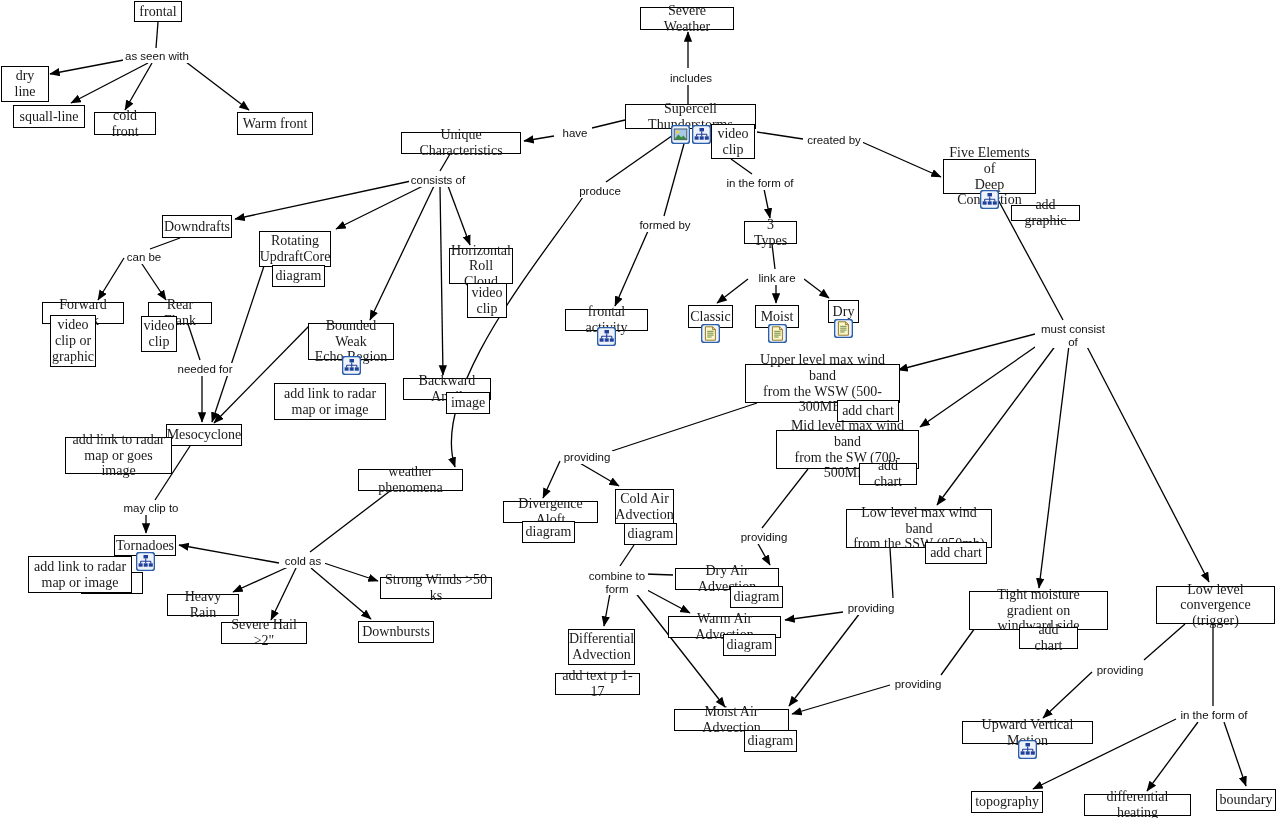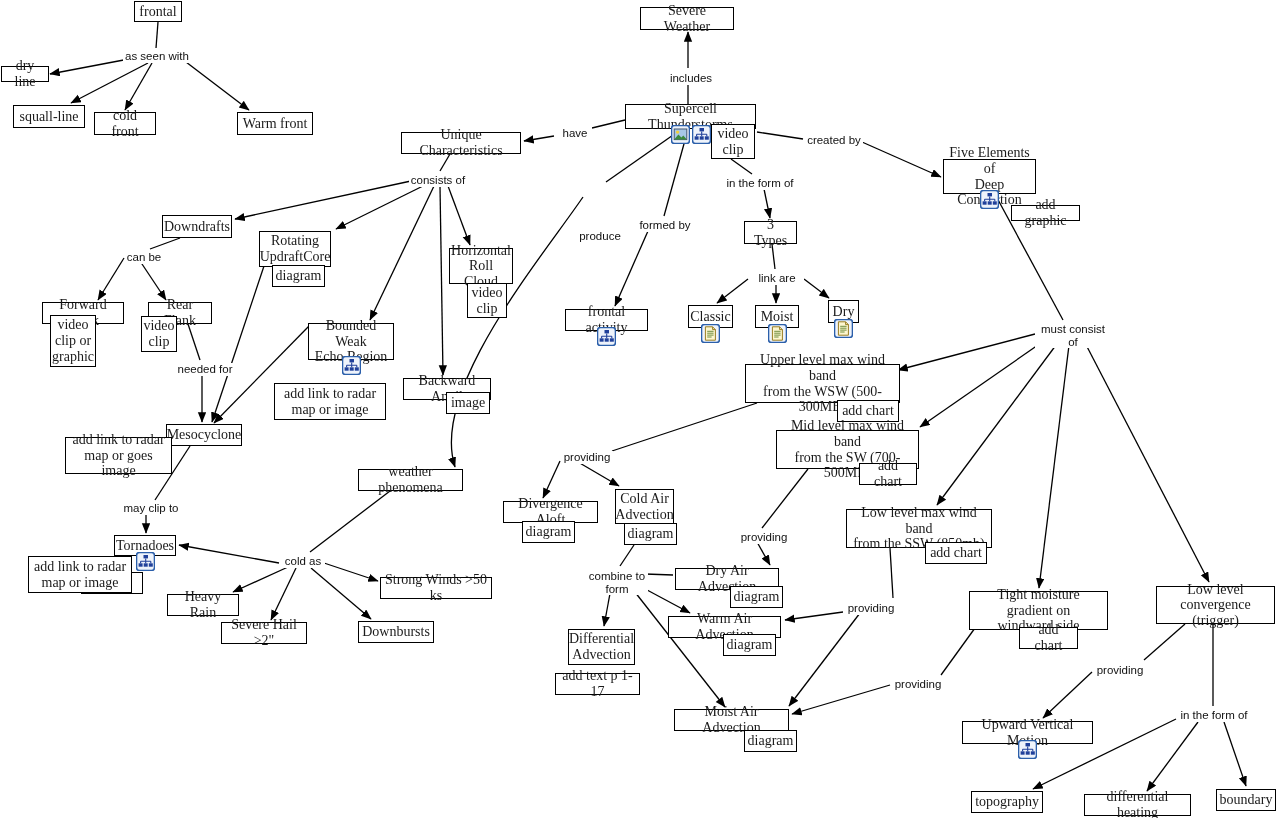--- a/index.html
+++ b/index.html
@@ -123,21 +123,21 @@
         <path d="M 1185,624 L 1144,660" fill="none" stroke="#000000" stroke-width="1.3"></path>
         <path d="M 1092,672 L 1043,718" fill="none" stroke="#000000" stroke-width="1.3" marker-end="url(#arrowhead)"></path>
         <path d="M 1213,624 L 1213,706" fill="none" stroke="#000000" stroke-width="1.3"></path>
         <path d="M 1176,719 L 1033,789" fill="none" stroke="#000000" stroke-width="1.3" marker-end="url(#arrowhead)"></path>
         <path d="M 1198,722 L 1147,791" fill="none" stroke="#000000" stroke-width="1.3" marker-end="url(#arrowhead)"></path>
         <path d="M 1224,722 L 1246,786" fill="none" stroke="#000000" stroke-width="1.3" marker-end="url(#arrowhead)"></path>
       </g>
   </svg>
   <div id="node-layer">
       <div class="node" style="left: 134px; top: 1px; width: 48px; height: 21px;"><span>frontal</span></div>
-      <div class="node" style="left: 1px; top: 66px; width: 48px; height: 16px;"><span>dry line</span></div>
+      <div class="node" style="left: 1px; top: 66px; width: 48px; height: 36px;"><span>dry line</span></div>
       <div class="node" style="left: 13px; top: 105px; width: 72px; height: 23px;"><span>squall-line</span></div>
       <div class="node" style="left: 94px; top: 112px; width: 62px; height: 23px;"><span>cold front</span></div>
       <div class="node" style="left: 237px; top: 112px; width: 76px; height: 23px;"><span>Warm front</span></div>
       <div class="node" style="left: 640px; top: 7px; width: 94px; height: 23px;"><span>Severe Weather</span></div>
       <div class="node" style="left: 625px; top: 104px; width: 131px; height: 25px;"><span>Supercell Thunderstorms</span></div>
       <div class="icon" style="left: 670.5px; top: 125px;">
         <svg width="19" height="19" viewBox="0 0 19 19">
           <rect x="0.5" y="0.5" width="18" height="18" rx="3" fill="#eef3fb" stroke="#2b5faa" stroke-width="1.6"></rect>
           <rect x="3.2" y="4" width="12.6" height="10.6" fill="#a8c8e8" stroke="#44566e" stroke-width="1"></rect>
           <circle cx="6.6" cy="7.1" r="1.7" fill="#f2d13b"></circle>
@@ -303,21 +303,21 @@
       </div>
       <div class="node" style="left: 971px; top: 791px; width: 72px; height: 22px;"><span>topography</span></div>
       <div class="node" style="left: 1084px; top: 794px; width: 107px; height: 22px;"><span>differential heating</span></div>
       <div class="node" style="left: 1216px; top: 789px; width: 60px; height: 22px;"><span>boundary</span></div>
     </div>
   <div id="label-layer">
       <div class="linklabel" style="left: 123px; top: 50px; width: 66px;">as seen with</div>
       <div class="linklabel" style="left: 666px; top: 72px; width: 48px;">includes</div>
       <div class="linklabel" style="left: 558px; top: 127px; width: 32px;">have</div>
       <div class="linklabel" style="left: 805px; top: 134px; width: 56px;">created by</div>
-      <div class="linklabel" style="left: 577px; top: 185px; width: 44px; margin-top: 45px;">produce</div>
+      <div class="linklabel" style="left: 577px; top: 185px; width: 44px;">produce</div>
       <div class="linklabel" style="left: 724px; top: 177px; width: 70px;">in the form of</div>
       <div class="linklabel" style="left: 638px; top: 219px; width: 52px;">formed by</div>
       <div class="linklabel" style="left: 409px; top: 174px; width: 56px;">consists of</div>
       <div class="linklabel" style="left: 750px; top: 272px; width: 52px;">link are</div>
       <div class="linklabel" style="left: 1035px; top: 323px; width: 74px;">must consist of</div>
       <div class="linklabel" style="left: 125px; top: 251px; width: 36px;">can be</div>
       <div class="linklabel" style="left: 176px; top: 363px; width: 56px;">needed for</div>
       <div class="linklabel" style="left: 118px; top: 502px; width: 64px;">may clip to</div>
       <div class="linklabel" style="left: 281px; top: 555px; width: 42px;">cold as</div>
       <div class="linklabel" style="left: 561px; top: 451px; width: 50px;">providing</div>

